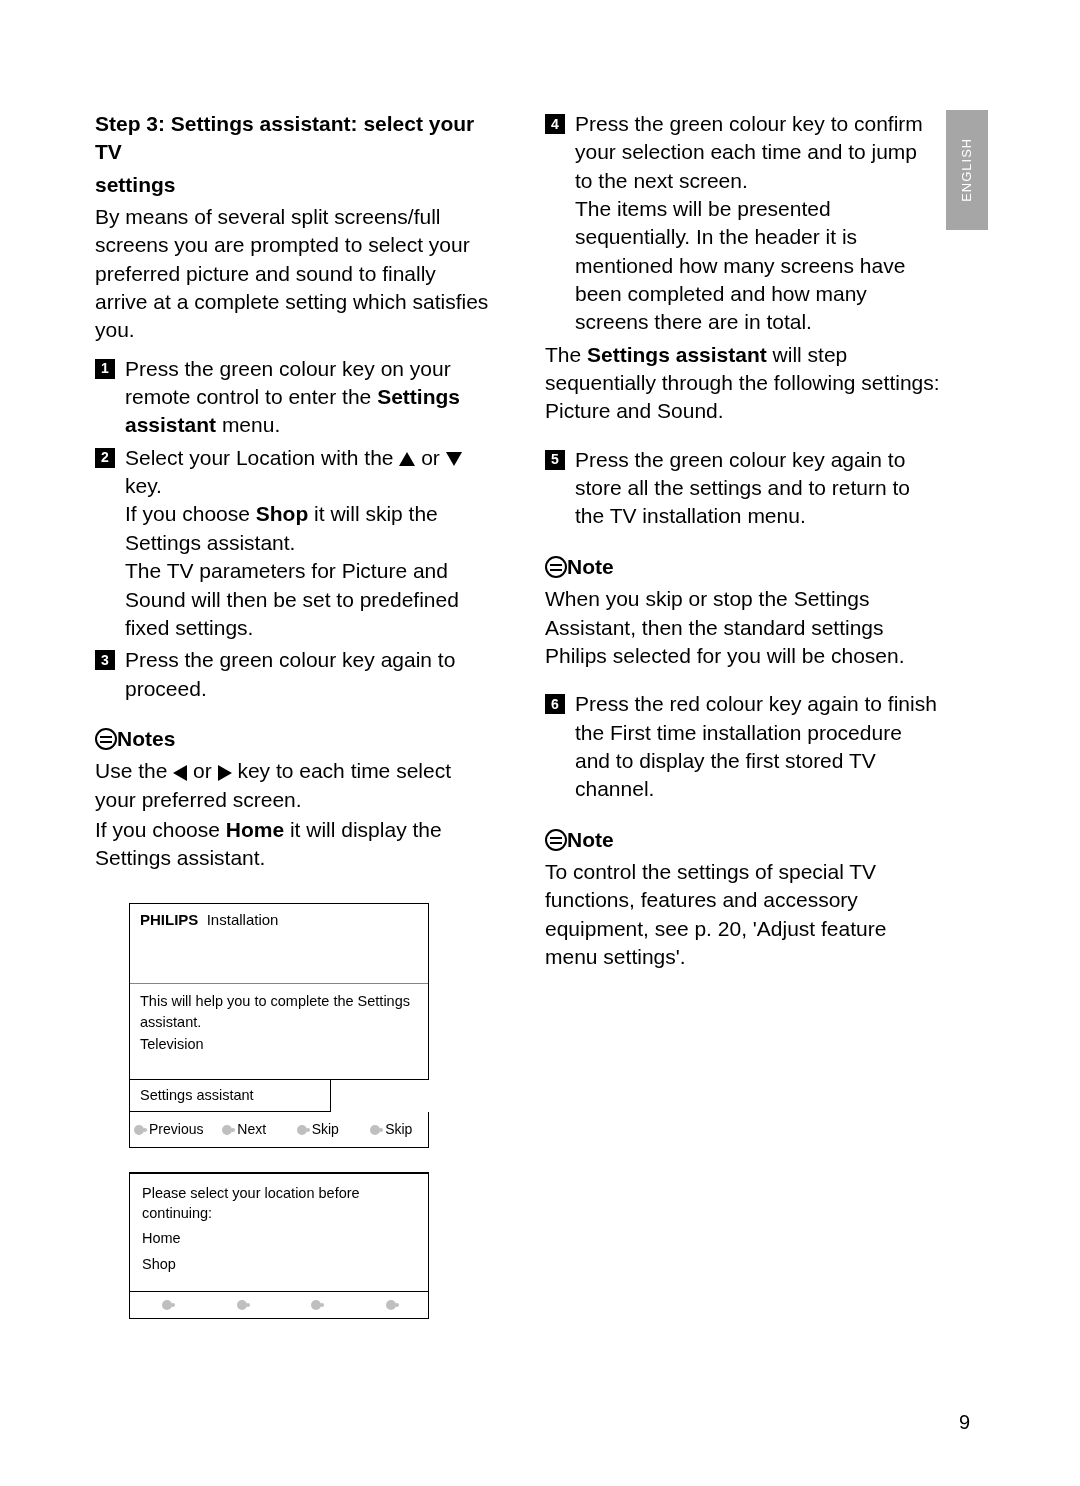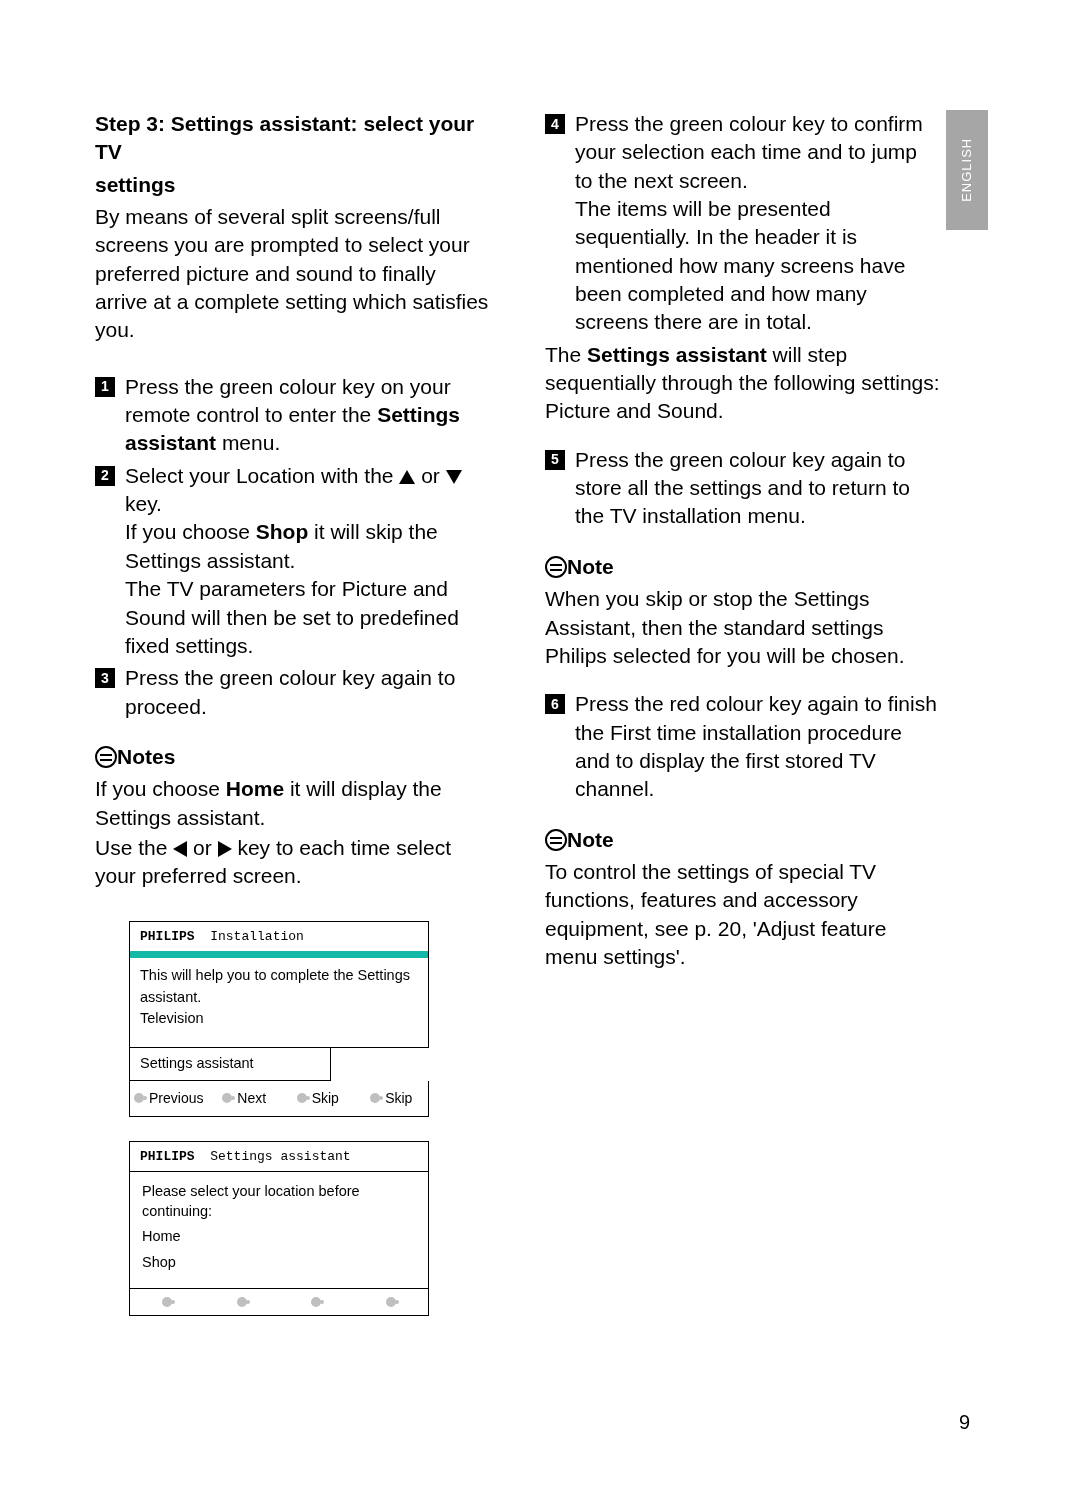--- a/index.html
+++ b/index.html
@@ -46,21 +46,21 @@
   .col {
     flex: 1 1 0;
   }
   .col-left { padding-right: 5px; }
   .col-right { padding-right: 45px; }
   .heading {
     font-weight: bold;
     margin: 0 0 4px 0;
   }
   p { margin: 0 0 2px 0; }
-  .block { margin-bottom: 28px; }
+  .block { margin-bottom: 10px; }
   .step-list .row {
     display: flex;
     align-items: flex-start;
     margin-bottom: 4px;
   }
   .step-num {
     display: inline-flex;
     align-items: center;
     justify-content: center;
     background: #000;
@@ -110,30 +110,30 @@
   .tv-screen {
     width: 300px;
     margin: 30px 0 24px 34px;
     font-family: Arial, Helvetica, sans-serif;
   }
   .tv-upper {
     border: 1px solid #000;
   }
   .tv-title {
     padding: 6px 10px;
-    font-size: 13px;
-    font-family: Liberation Mono, monospace;
+    font-size: 15px;
   }
   .tv-title b { font-weight: bold; }
   .tv-body {
-    border-top: 7px solid #14b8a6;
+    border-top: 1px solid #14b8a6;
     padding: 8px 10px 10px 10px;
     font-size: 14.5px;
     min-height: 96px;
     box-sizing: border-box;
+    margin-top: 47px;
   }
   .tv-body .line { margin-bottom: 2px; }
   .tv-sa {
     border: 1px solid #000;
     border-top: none;
     font-size: 14.5px;
     padding: 6px 10px;
     width: 60%;
   }
   .tv-soft {
@@ -226,24 +226,24 @@
           <span class="step-num">3</span>
           <div class="step-body">Press the green colour key again to proceed.</div>
         </div>
       </div>
 
       <div class="note-head">
         <span class="note-icon"></span>
         <span class="note-title">Notes</span>
       </div>
       <p>
-        <span>If you choose </span><b>Home</b><span> it will display the Settings assistant.</span>
+        <span>Use the </span><span class="arrow-left"></span><span> or </span><span class="arrow-right"></span><span> key to each time select your preferred screen.</span>
       </p>
       <p>
-        <span>Use the </span><span class="arrow-left"></span><span> or </span><span class="arrow-right"></span><span> key to each time select your preferred screen.</span>
+        <span>If you choose </span><b>Home</b><span> it will display the Settings assistant.</span>
       </p>
 
       <div class="tv-screen">
         <div class="tv-upper">
           <div class="tv-title">
             <b>PHILIPS</b>&nbsp;&nbsp;<span>Installation</span>
           </div>
           <div class="tv-body">
             <div class="line">This will help you to complete the Settings</div>
             <div class="line">assistant.</div>
@@ -266,23 +266,20 @@
             </div>
           <div class="sk">
               <span class="dot"></span>
               <span>Skip</span>
             </div>
         </div>
       </div>
 
       <div class="tv-screen" style="margin-top:10px;">
         <div class="tv-upper">
-          <div class="tv-title">
-            <b>PHILIPS</b>&nbsp;&nbsp;<span>Settings assistant</span>
-          </div>
           <div class="tv-body2">
             <div class="line">Please select your location before continuing:</div>
             <div class="line">Home</div>
             <div class="line">Shop</div>
           </div>
         </div>
         <div class="tv-soft">
           <div class="sk">
               <span class="dot"></span>
             </div>

